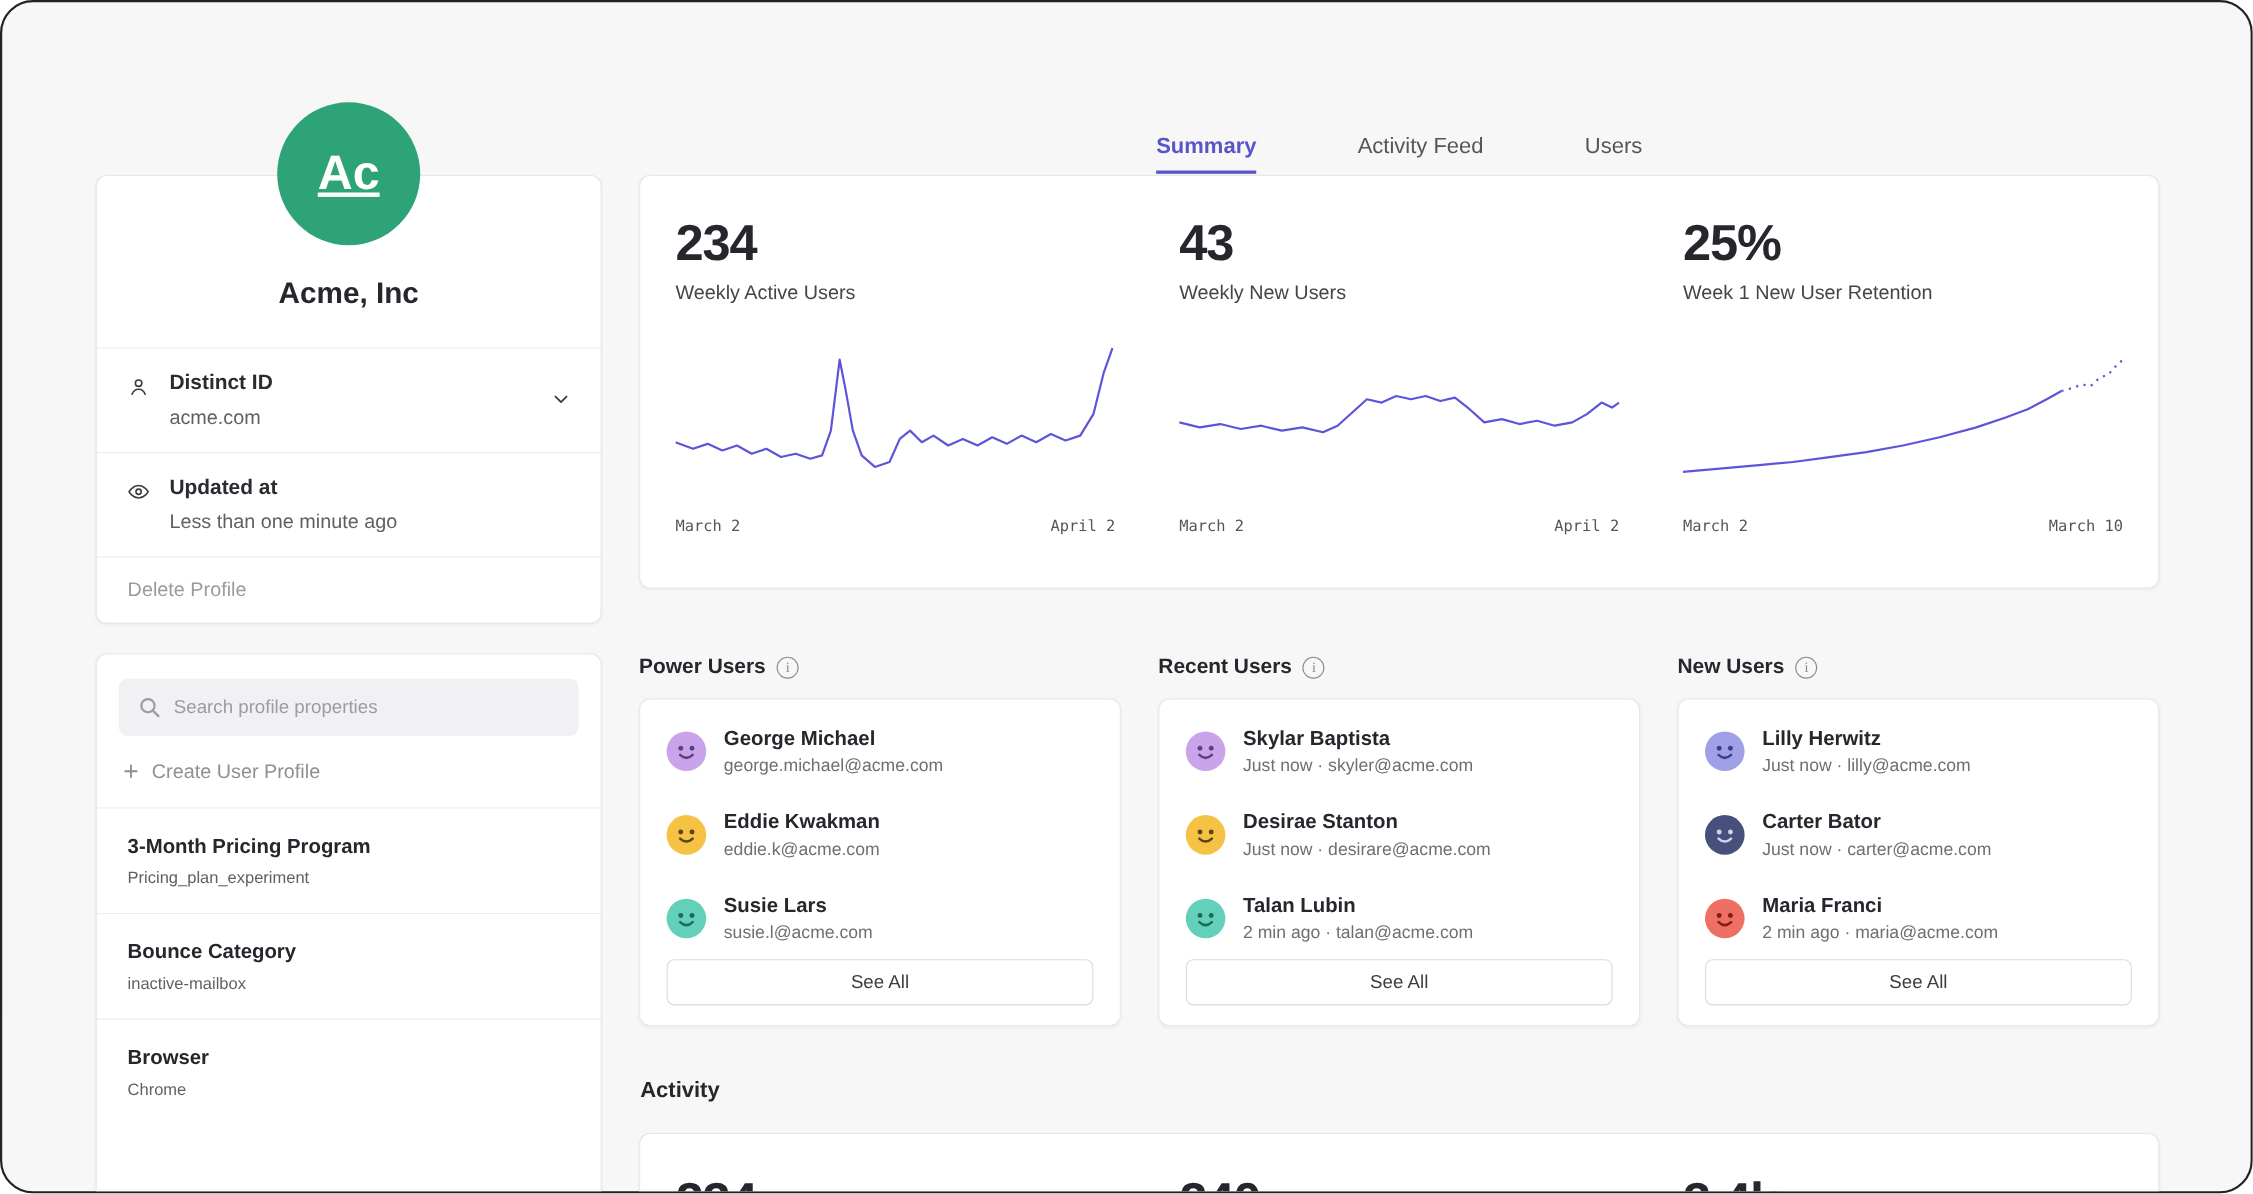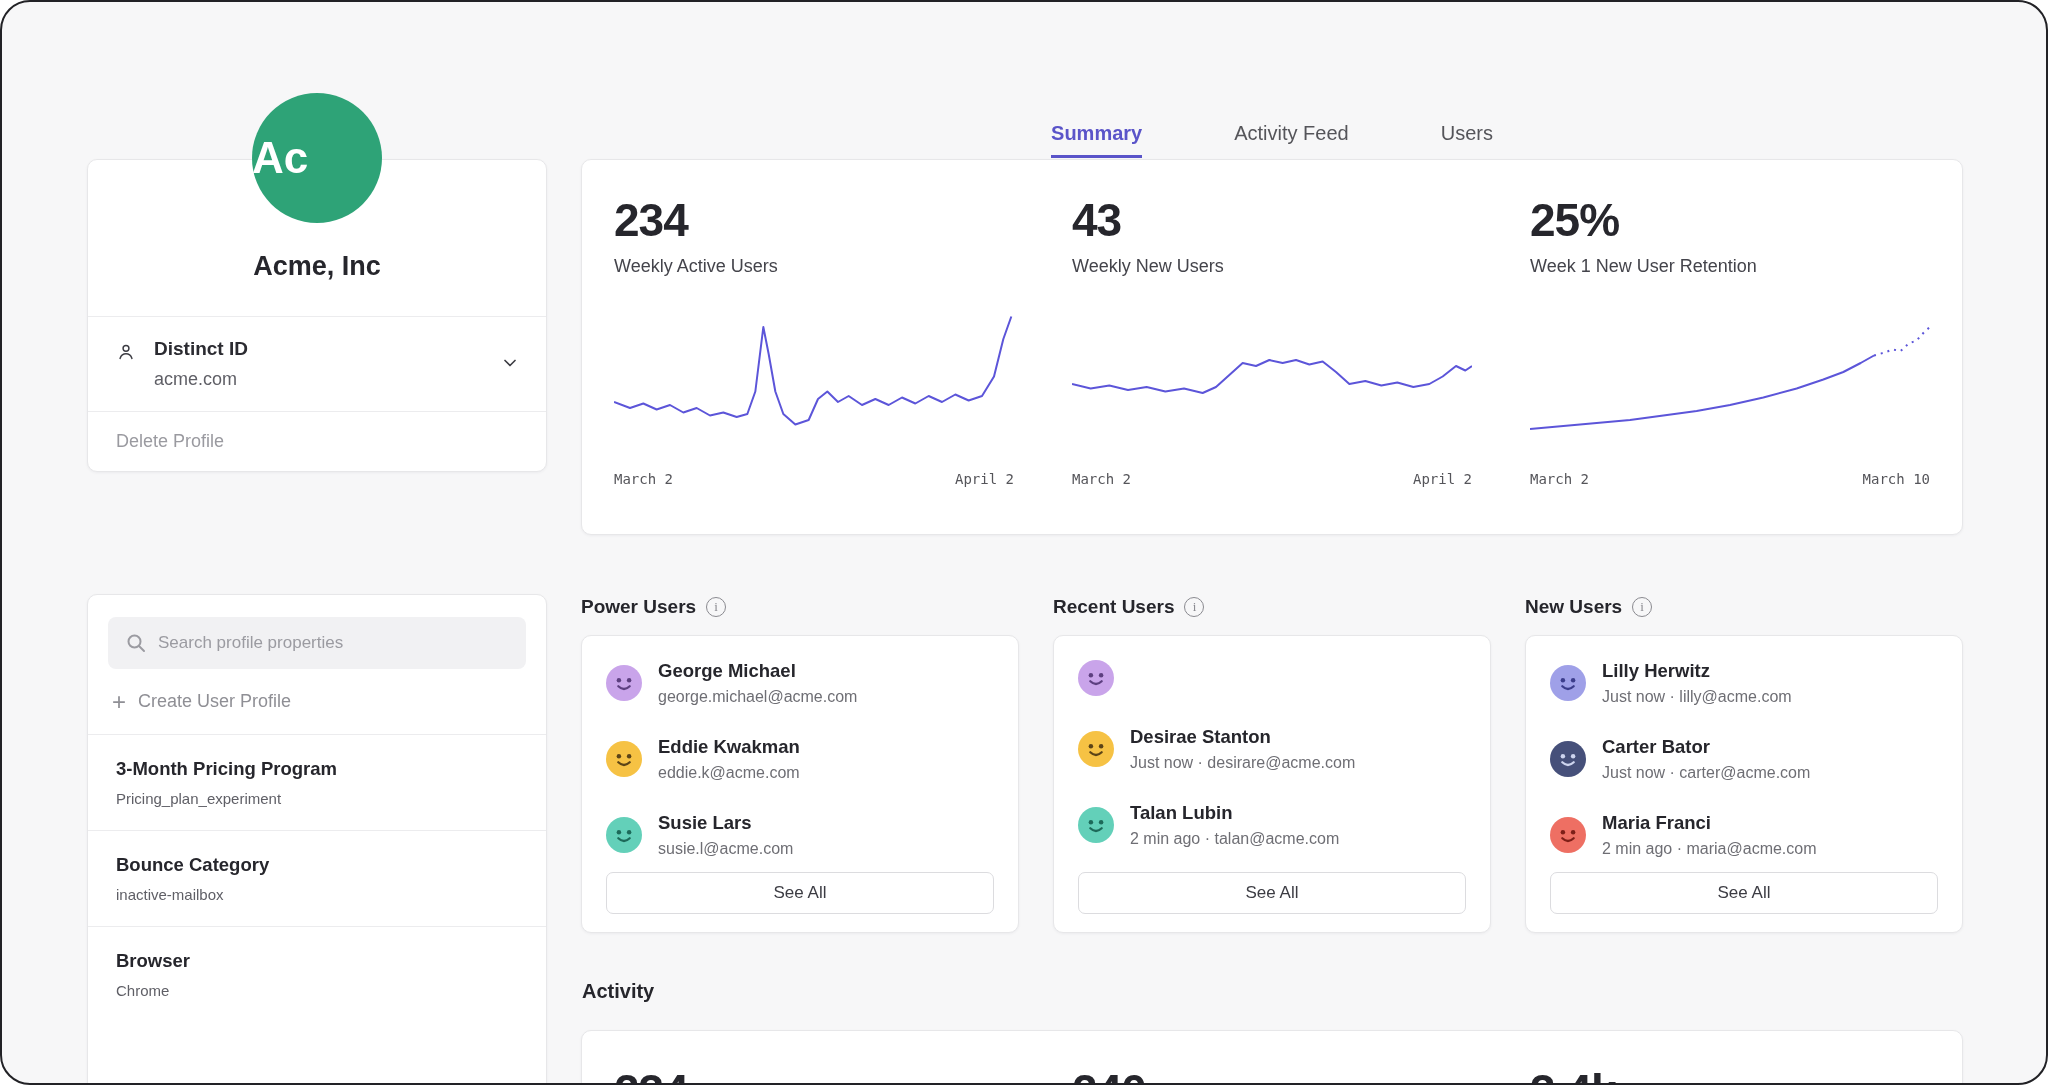--- a/index.html
+++ b/index.html
@@ -7,22 +7,22 @@
   .screen {
     position:relative; width:2048px; height:1085px;
     background:#f7f7f8; border:2px solid #222226; border-radius:30px;
     overflow:hidden; color:#2b2b31;
   }
   .card { background:#fff; border:1px solid #e7e7e9; border-radius:10px; box-shadow:0 1px 3px rgba(25,25,50,.05); }
 
   
   .avatar-big {
     position:absolute; left:250px; top:91px; width:130px; height:130px; border-radius:50%;
-    display:flex; align-items:center; justify-content:flex-start;
-    color:#fff; font-size:44px; font-weight:700; z-index:3;
+    display:flex; align-items:center; justify-content:center;
+    color:#fff; font-size:44px; font-weight:700; z-index:3;text-decoration:underline;
   }
   .profile-card { position:absolute; left:85px; top:157px; width:460px; }
   .pc-header { height:156px; display:flex; align-items:flex-end; justify-content:center; padding-bottom:34px; }
   .company-name { font-size:27px; font-weight:700; color:#26262c; }
   .id-row { border-top:1px solid #ececee; padding:21px 28px 21px 66px; position:relative; }
   .row-icon { position:absolute; left:27px; top:24px; width:22px; height:22px; }
   .row-icon svg { width:22px; height:22px; stroke:#3c3c43; fill:none; stroke-width:1.6; stroke-linecap:round; stroke-linejoin:round; }
   .row-label { font-weight:700; font-size:19px; color:#2b2b31; }
   .row-value { font-size:18px; color:#5f5f66; margin-top:9px; }
   .chevron { position:absolute; right:26px; top:36px; width:20px; height:20px; cursor:pointer; }
@@ -109,20 +109,30 @@
           </svg>
       </span>
       <div class="row-label">Distinct ID</div>
       <div class="row-value">acme.com</div>
       <span class="chevron">
         <svg viewBox="0 0 24 24">
             <polyline points="6,9 12,15 18,9"></polyline>
           </svg>
       </span>
     </div>
+    <div class="id-row">
+      <span class="row-icon">
+        <svg viewBox="0 0 24 24">
+            <path d="M2.5 12S6 5.8 12 5.8 21.5 12 21.5 12 18 18.2 12 18.2 2.5 12 2.5 12Z"></path>
+            <circle cx="12" cy="12" r="2.6"></circle>
+          </svg>
+      </span>
+      <div class="row-label">Updated at</div>
+      <div class="row-value">Less than one minute ago</div>
+    </div>
     <div class="delete-row">Delete Profile</div>
   </div>
 
   <div class="card props-card">
     <div class="search-wrap">
       <span class="search-icon">
         <svg viewBox="0 0 24 24">
             <circle cx="10.5" cy="10.5" r="6"></circle>
             <line x1="15" y1="15" x2="20" y2="20"></line>
           </svg>
@@ -248,20 +258,24 @@
       </div>
       <div class="card user-card">
         <div class="user-row">
           <span class="u-avatar" style="background: rgb(201, 164, 234);">
               <svg viewBox="0 0 24 24">
                 <circle cx="8.6" cy="10.2" r="1.5" fill="#5d3f80"></circle>
                 <circle cx="15.4" cy="10.2" r="1.5" fill="#5d3f80"></circle>
                 <path d="M8.2 14.2 Q12 17.8 15.8 14.2" stroke="#5d3f80" stroke-width="1.5" fill="none" stroke-linecap="round"></path>
               </svg>
             </span>
+          <span>
+            <div class="u-name">Skylar Baptista</div>
+            <div class="u-sub">Just now · skyler@acme.com</div>
+          </span>
         </div>
         <div class="user-row">
           <span class="u-avatar" style="background: rgb(246, 194, 68);">
               <svg viewBox="0 0 24 24">
                 <circle cx="8.6" cy="10.2" r="1.5" fill="#5c4417"></circle>
                 <circle cx="15.4" cy="10.2" r="1.5" fill="#5c4417"></circle>
                 <path d="M8.2 14.2 Q12 17.8 15.8 14.2" stroke="#5c4417" stroke-width="1.5" fill="none" stroke-linecap="round"></path>
               </svg>
             </span>
           <span>

